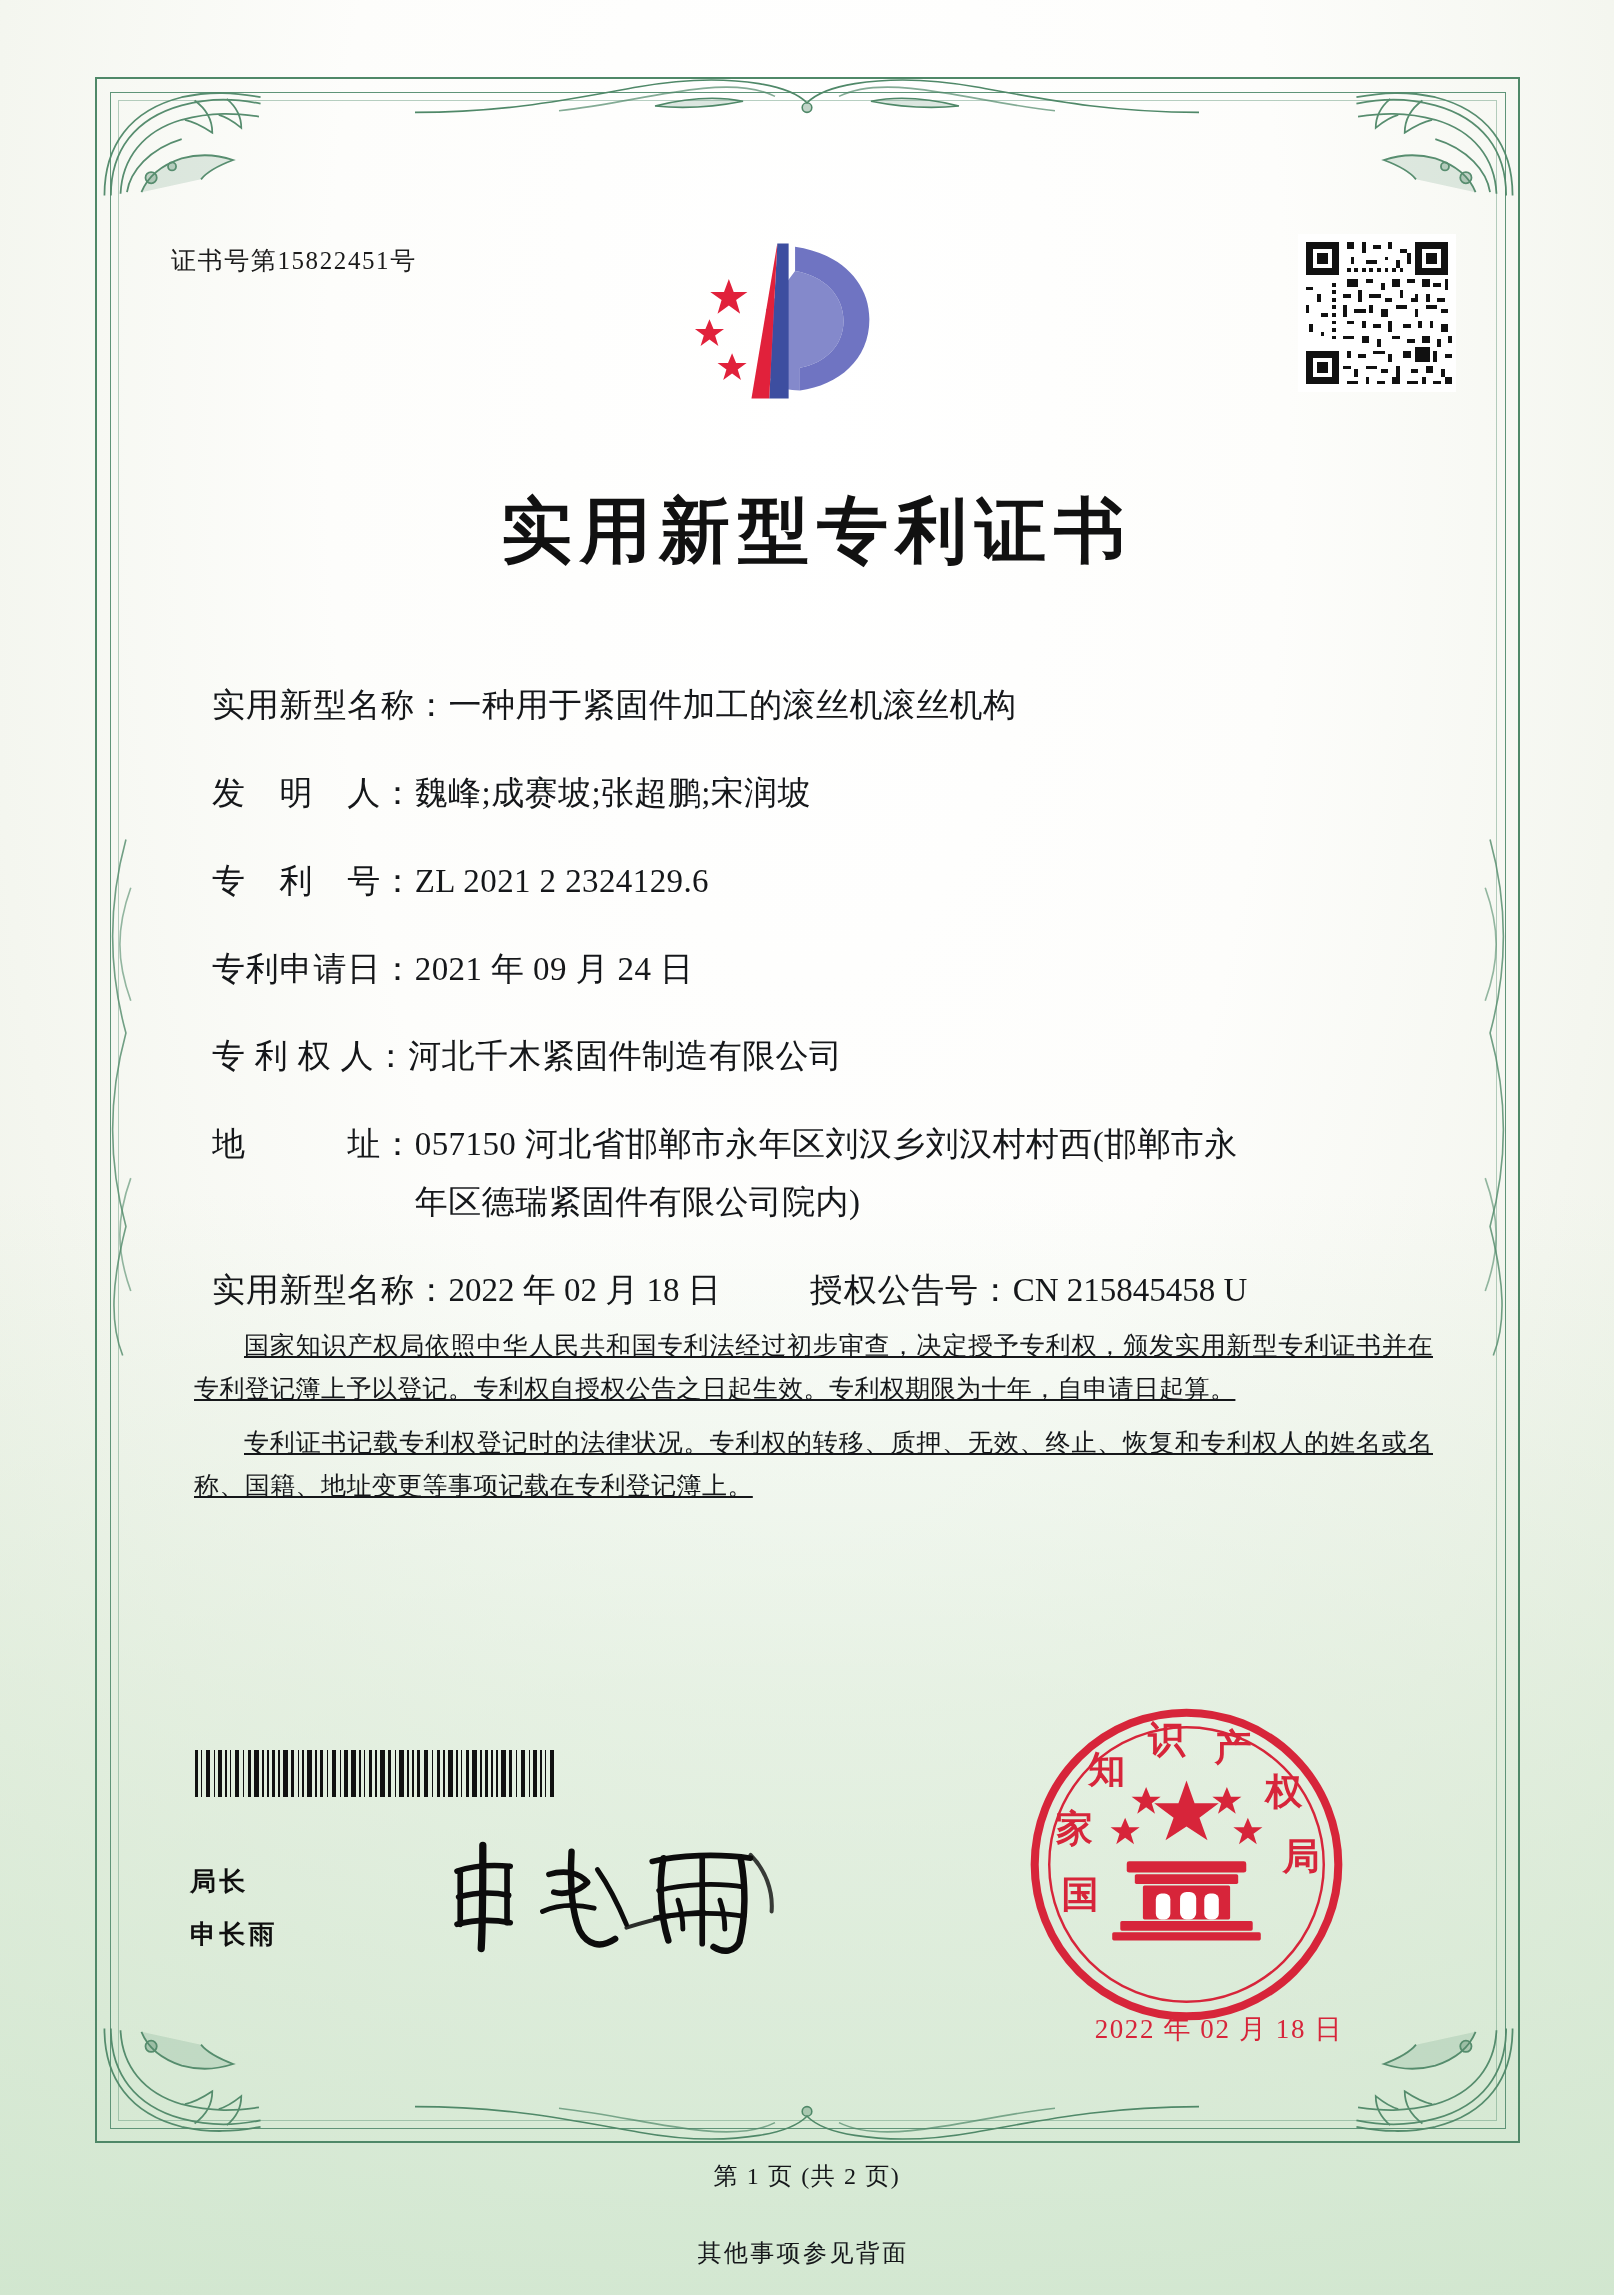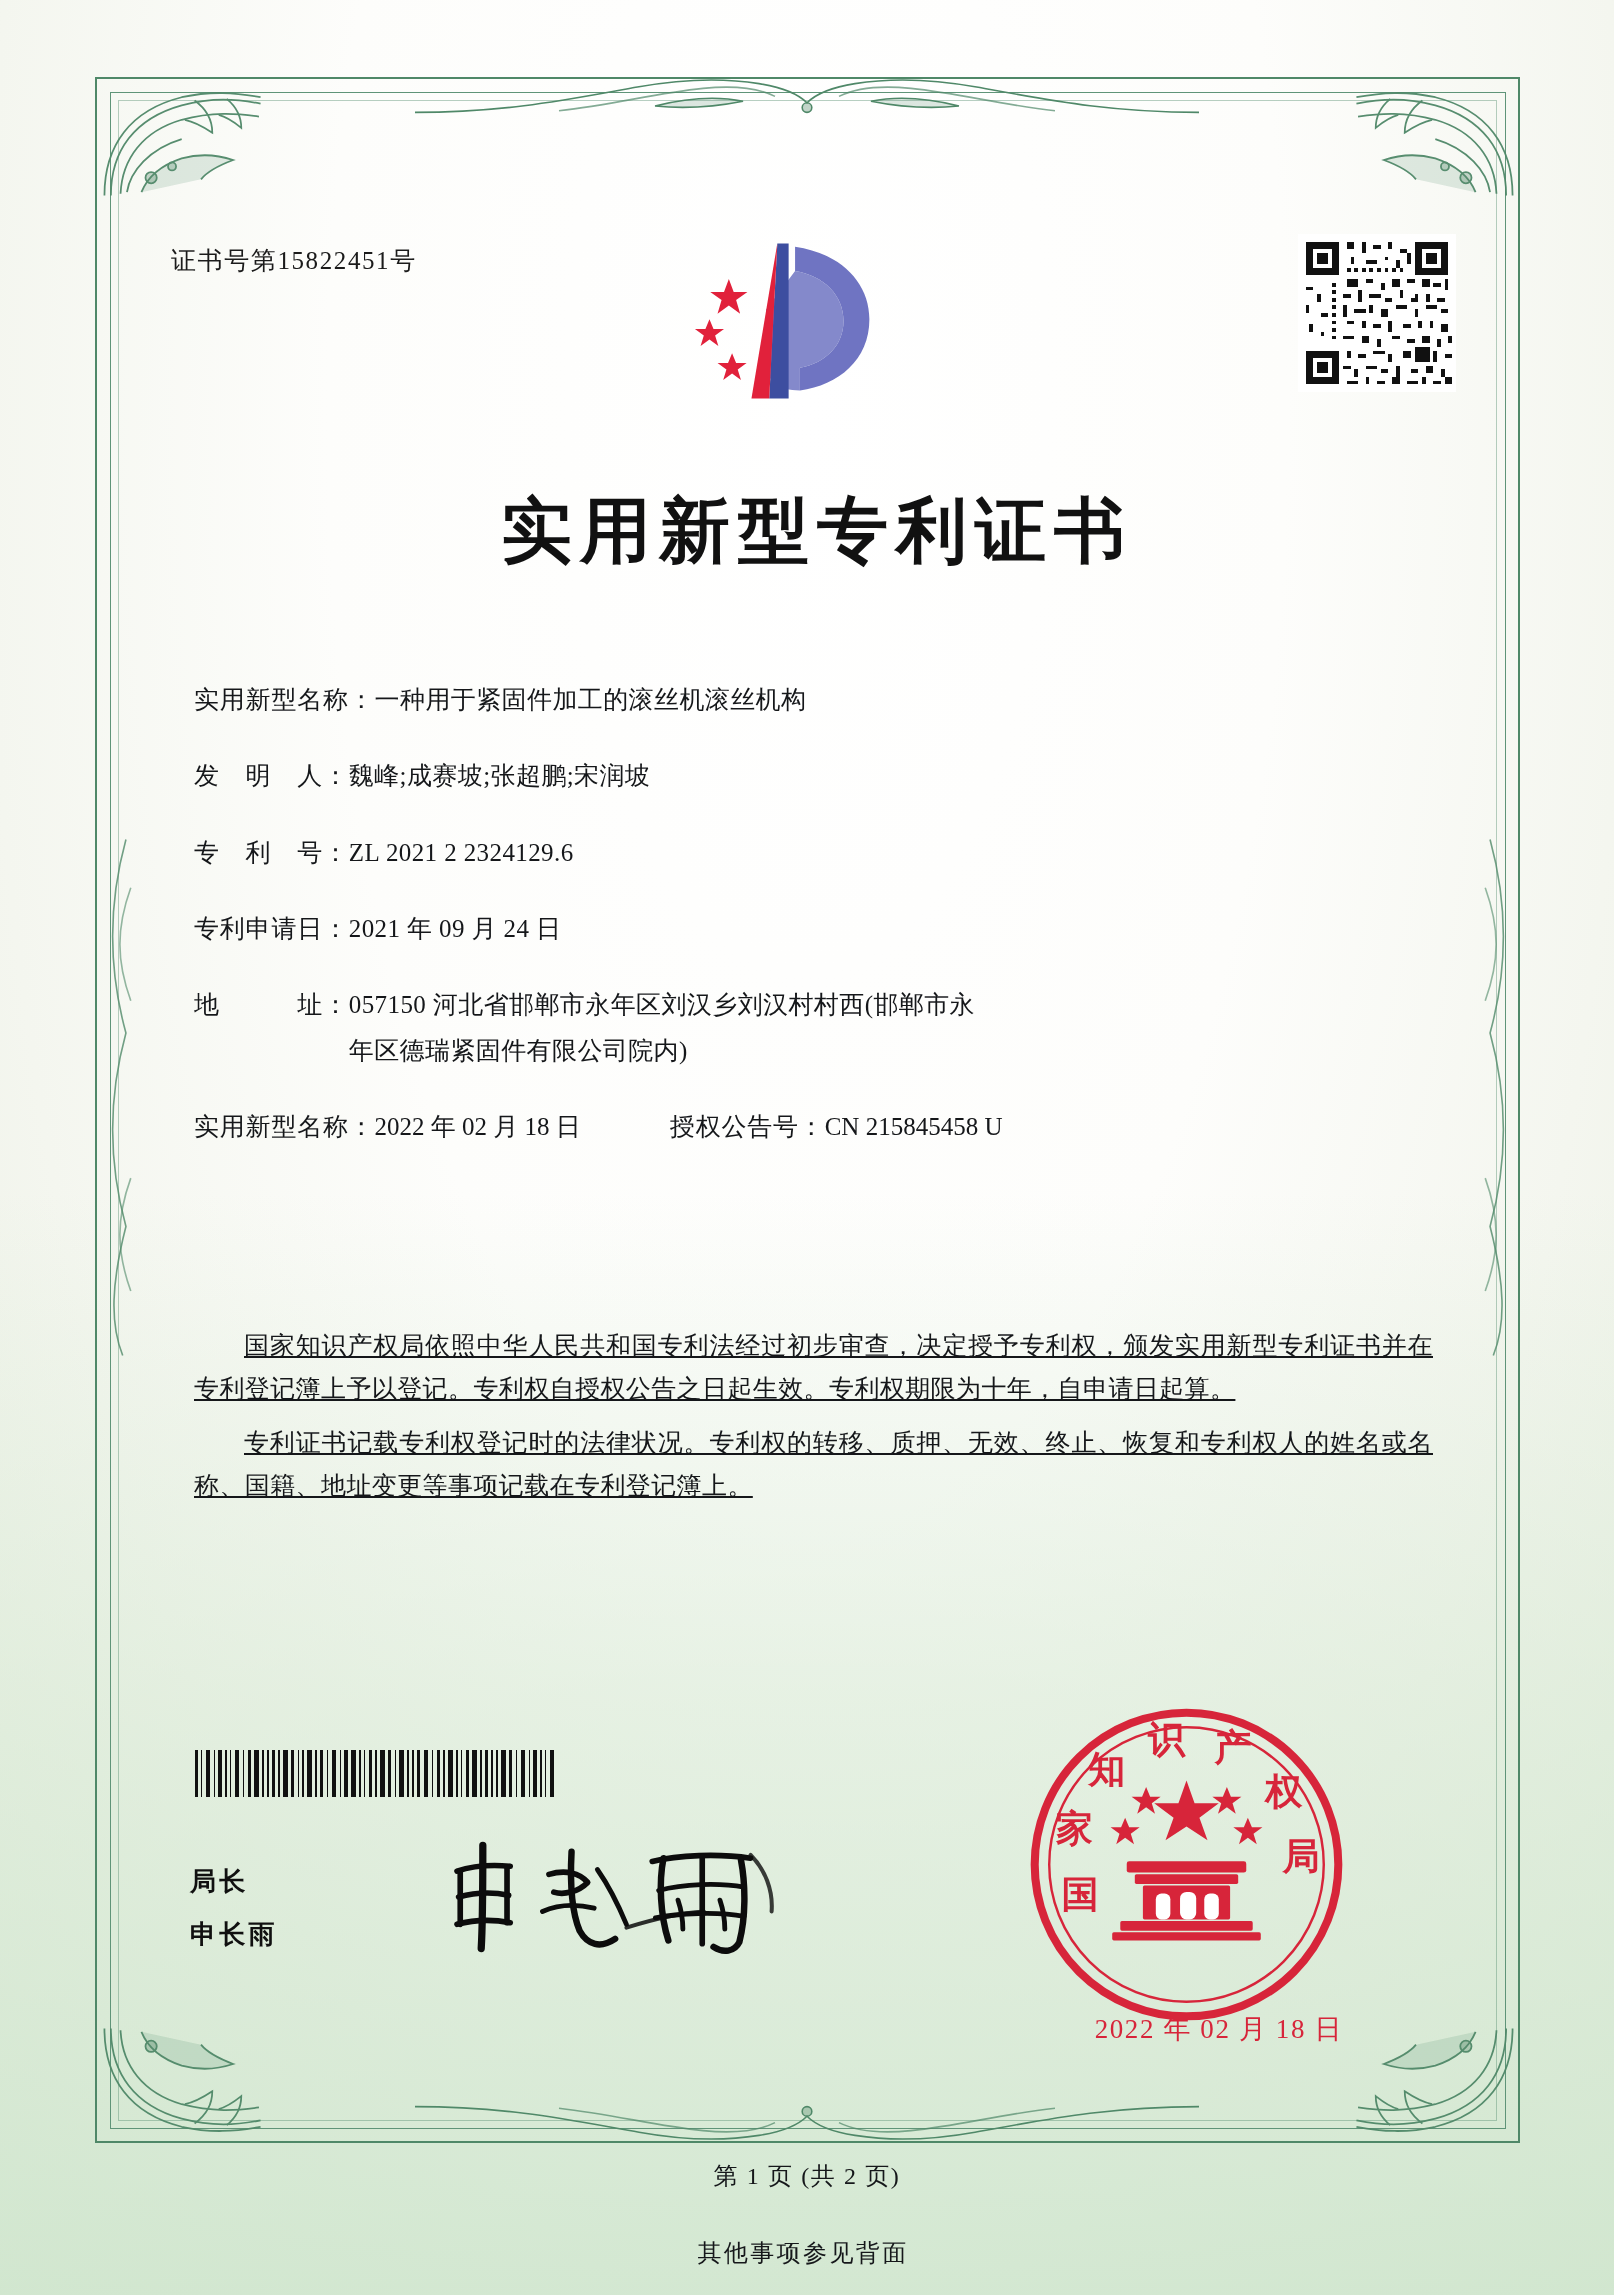--- a/index.html
+++ b/index.html
@@ -125,24 +125,24 @@
     font-weight: 700;
     letter-spacing: 8px;
     color: #111111;
     font-family: "Liberation Serif", "DejaVu Serif", serif;
     padding-left: 20px;
   }
 
   
   .fields {
     position: absolute;
-    left: 194px;
+    left: 212px;
     top: 682px;
     width: 1235px;
-    font-size: 25px;
+    font-size: 33px;
     color: #15171a;
   }
   .field-row {
     display: flex;
     align-items: baseline;
     margin-bottom: 40px;
     line-height: 1.45;
   }
   .field-label {
     flex: 0 0 auto;
@@ -424,20 +424,24 @@
     <div class="field-row">
       <span class="field-label">专　利　号：</span>
       <span class="field-value">ZL 2021 2 2324129.6</span>
     </div>
 
     <div class="field-row">
       <span class="field-label">专利申请日：</span>
       <span class="field-value">2021 年 09 月 24 日</span>
     </div>
 
+    <div class="field-row">
+      <span class="field-label">专 利 权 人：</span>
+      <span class="field-value">河北千木紧固件制造有限公司</span>
+    </div>
 
     <div class="field-row">
       <span class="field-label">地　　　址：</span>
       <span class="field-value">
         <span>057150 河北省邯郸市永年区刘汉乡刘汉村村西(邯郸市永</span>
         <span class="cont">年区德瑞紧固件有限公司院内)</span>
       </span>
     </div>
 
     <div class="field-row double">

